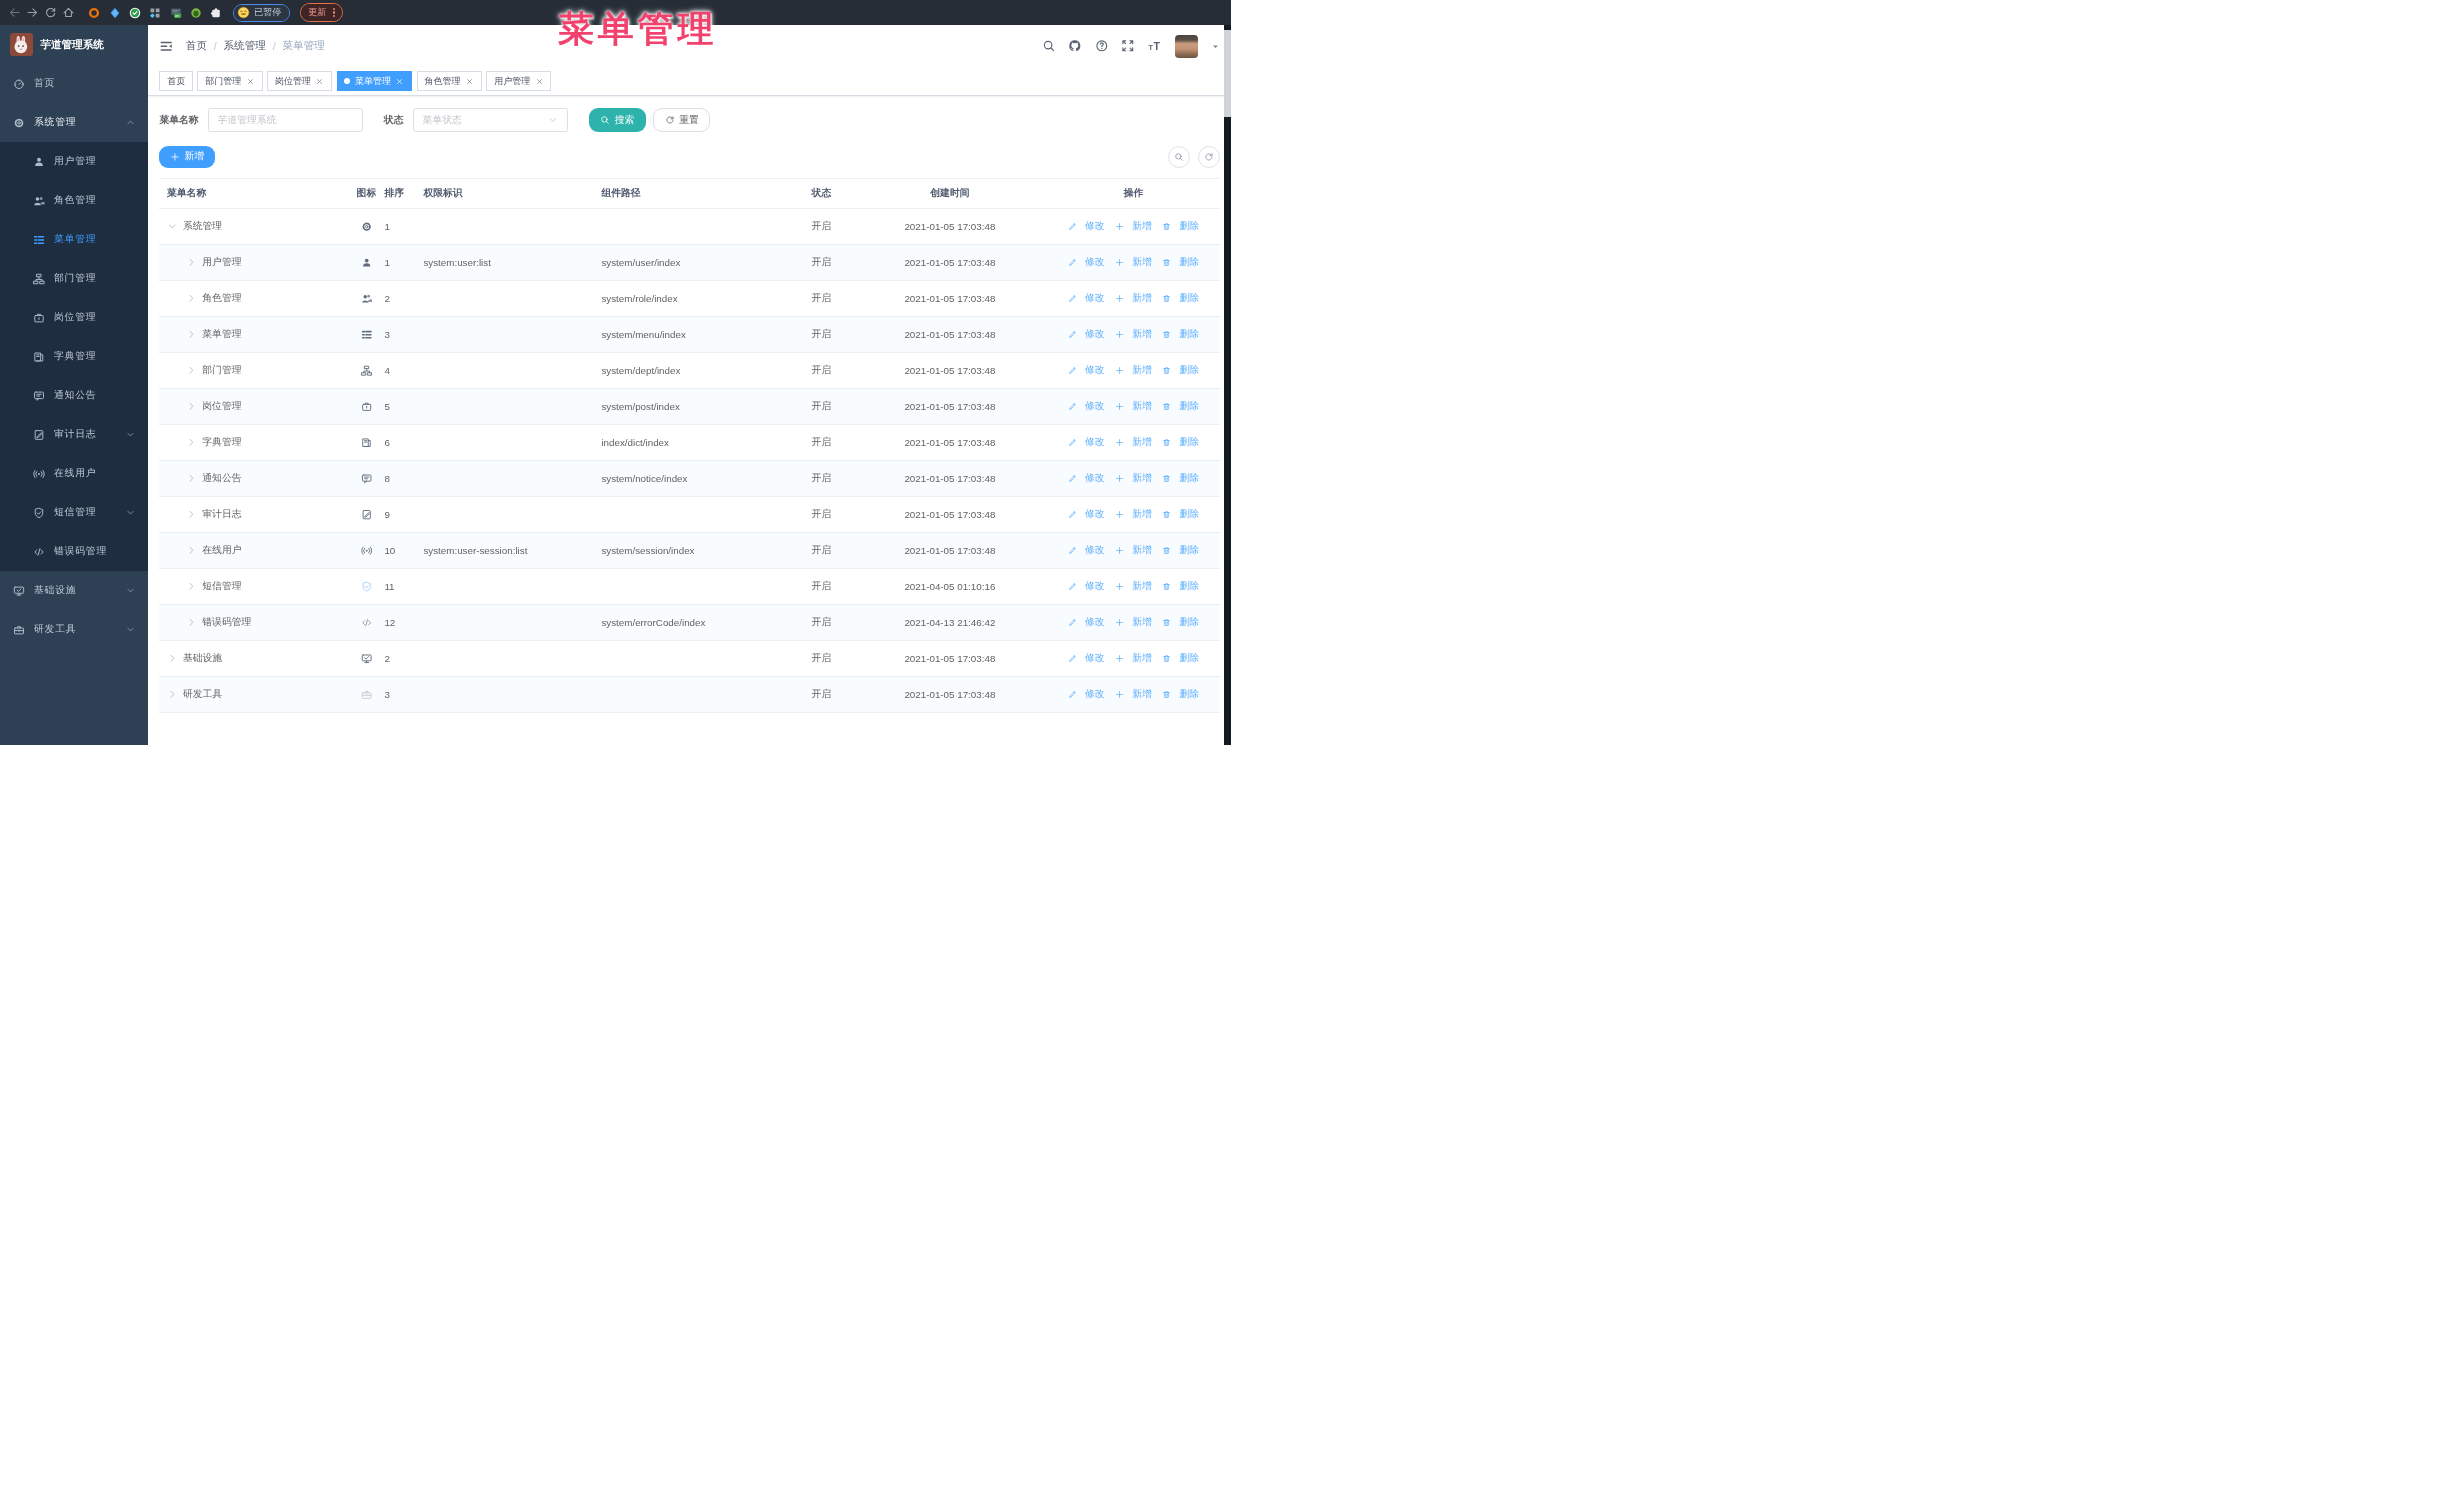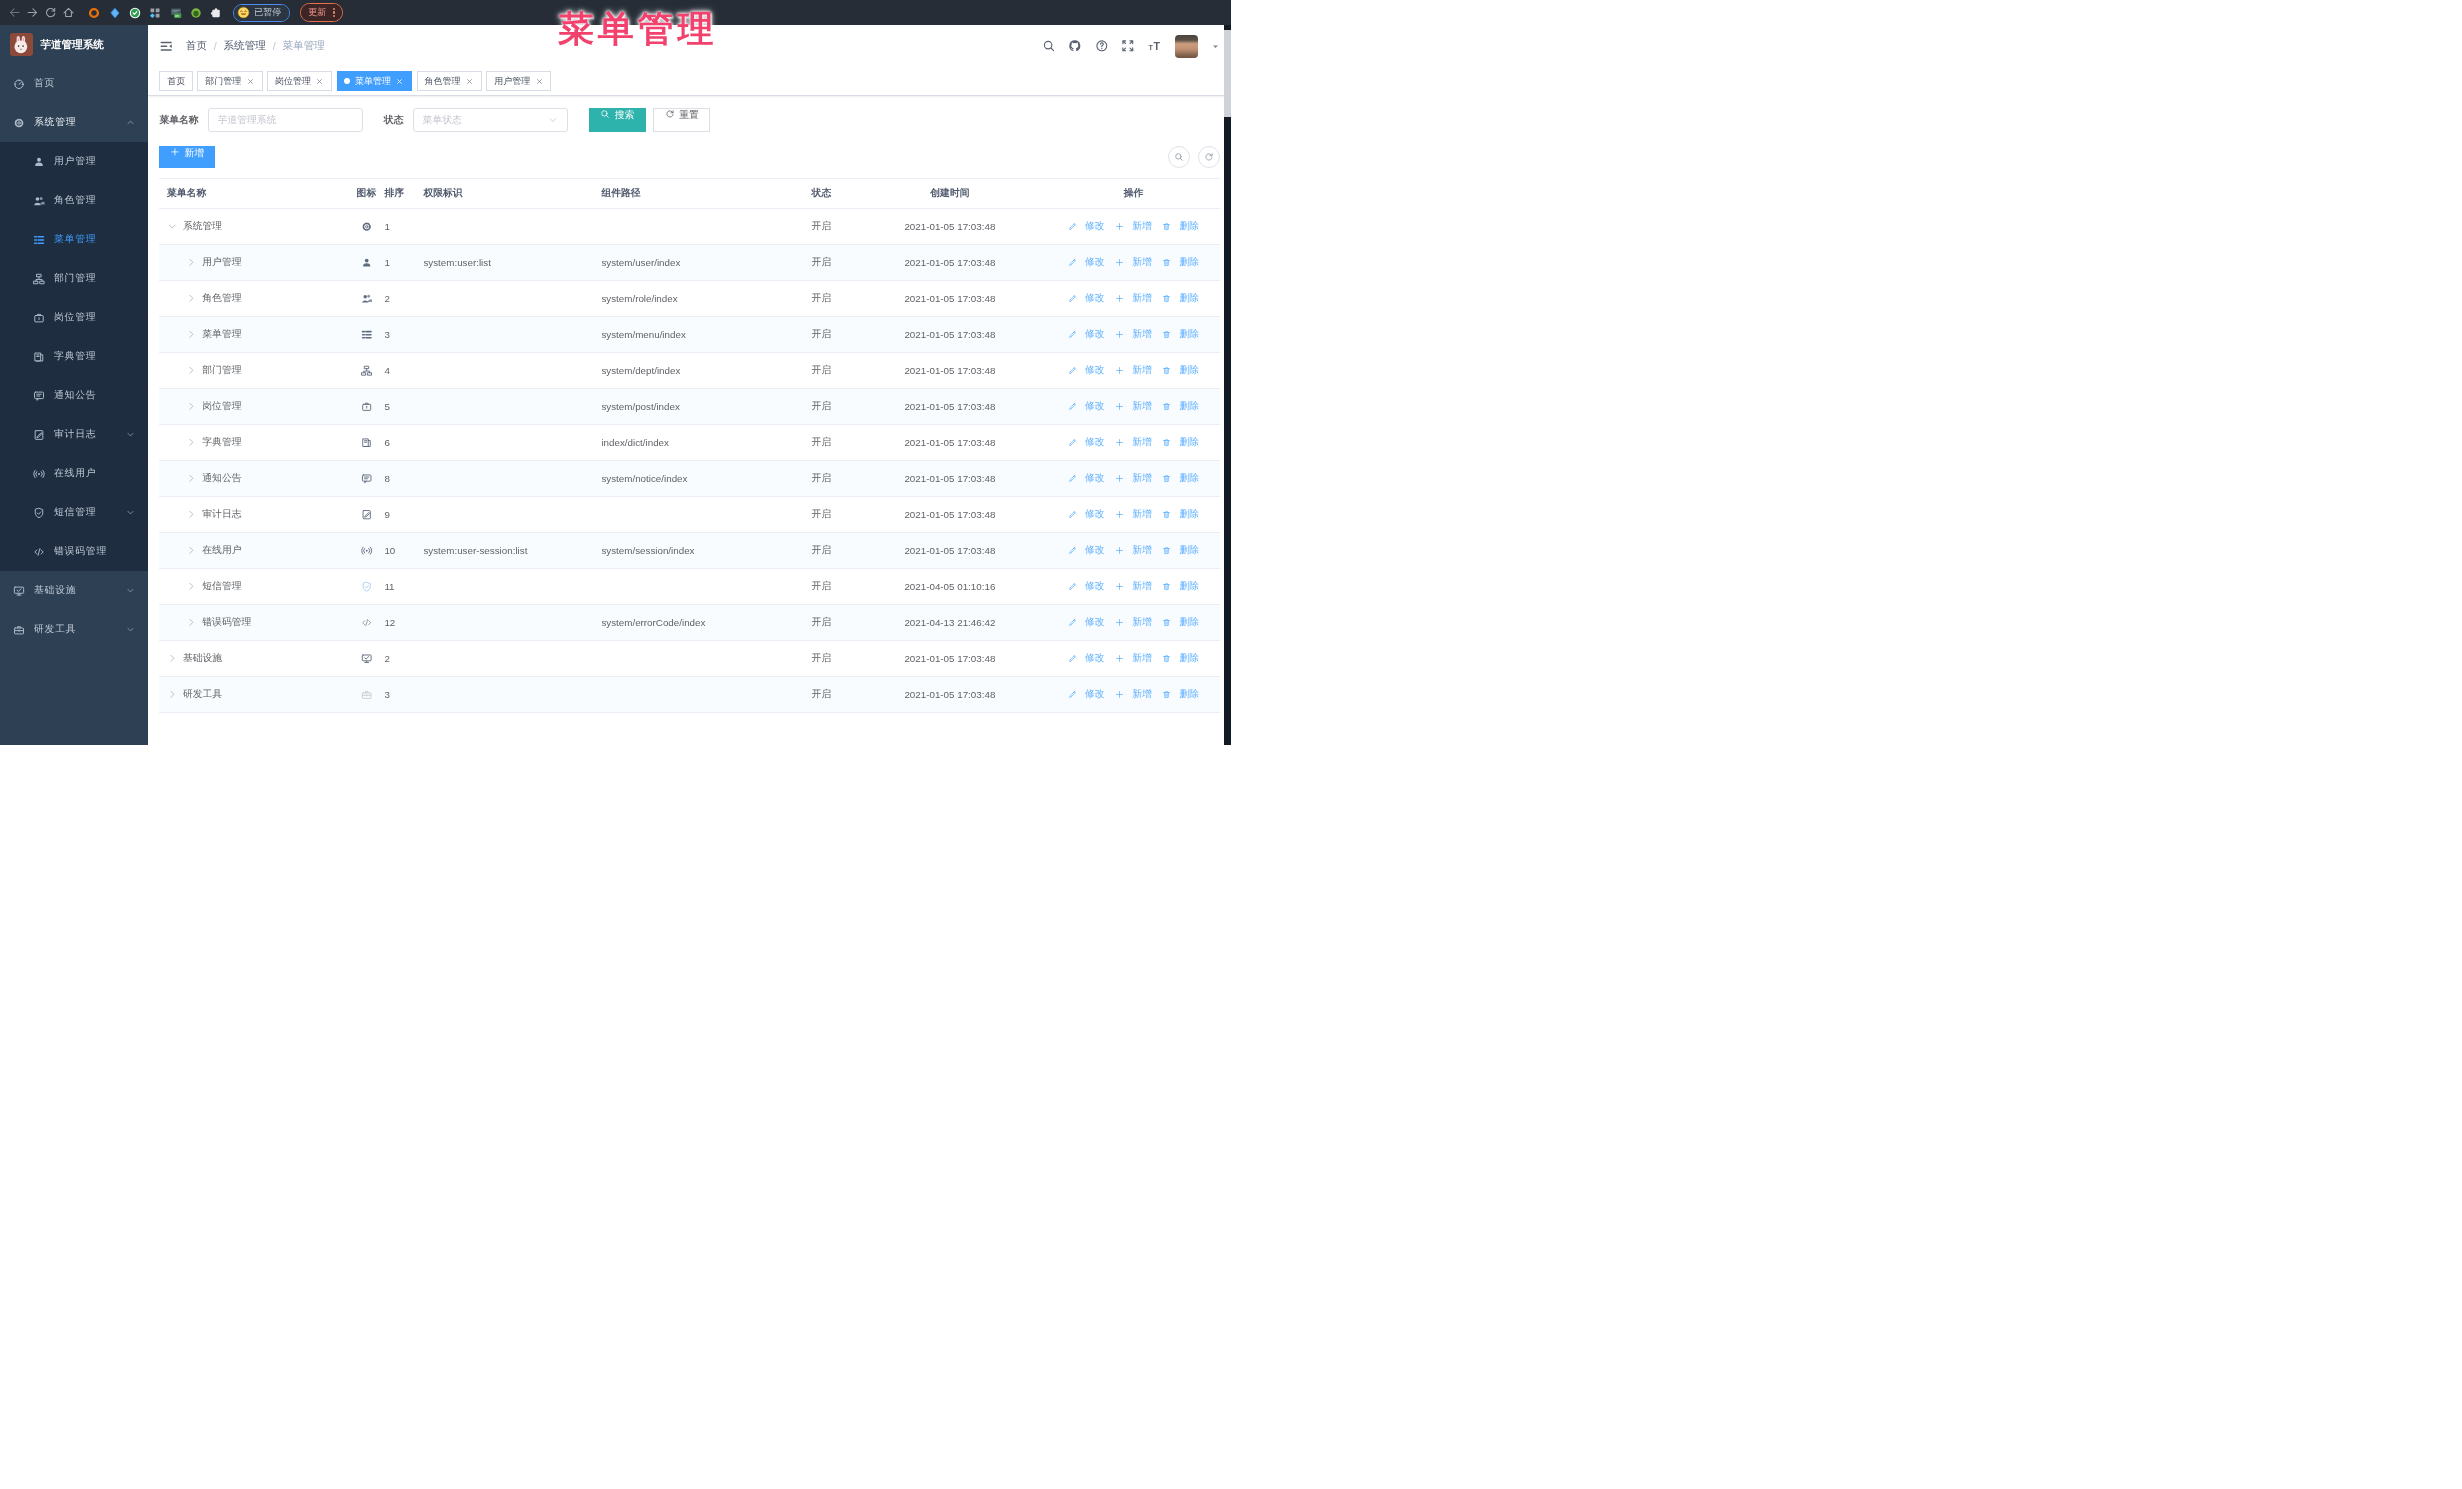--- a/index.html
+++ b/index.html
@@ -69,21 +69,21 @@
 .tag.active .x { color:#fff; }
 
 .content { flex:1; padding:9.8px 11.4px 0; position:relative; }
 .filters { display:flex; align-items:center; gap:7.6px; margin:2.3px 0 13.6px; font-size:9.8px; color:#606266; }
 .f-label { font-weight:bold; color:#606266; margin-right:1.5px; white-space:nowrap; }
 .inp { width:155px; height:24px; border:0.8px solid #dcdfe6; border-radius:3px; padding:0 9px; font-size:9.8px; color:#606266; display:flex; align-items:center; background:#fff; cursor:text; }
 .ph { color:#c0c4cc; }
 .sel { justify-content:space-between; cursor:pointer; }
 .sel .chev { width:9.8px; height:9.8px; color:#c0c4cc; }
 .gap { width:6px; }
-.btn { height:24px; border-radius:0; padding:0 10.6px; font-size:9.8px; display:inline-flex; align-items:flex-start; gap:4.5px; border:0.8px solid transparent; cursor:pointer; white-space:nowrap; }
+.btn { height:24px; border-radius:9px; padding:0 10.6px; font-size:9.8px; display:inline-flex; align-items:center; gap:4.5px; border:0.8px solid transparent; cursor:pointer; white-space:nowrap; }
 .btn .ic { width:9.8px; height:9.8px; }
 .btn-search { background:#2eb3ac; color:#fff; }
 .btn-reset { background:#fff; border-color:#dcdfe6; color:#606266; }
 .toolbar { display:flex; align-items:center; margin-bottom:10.6px; }
 .btn-add { background:#409eff; color:#fff; height:22px; padding:0 9.8px; }
 .tool-right { margin-left:auto; display:flex; gap:7.6px; }
 .circle-btn { width:22px; height:22px; border:0.8px solid #e0e3e9; border-radius:50%; background:#fff; color:#8a919f; display:flex; align-items:center; justify-content:center; cursor:pointer; }
 .circle-btn .ic { width:9.8px; height:9.8px; }
 
 

